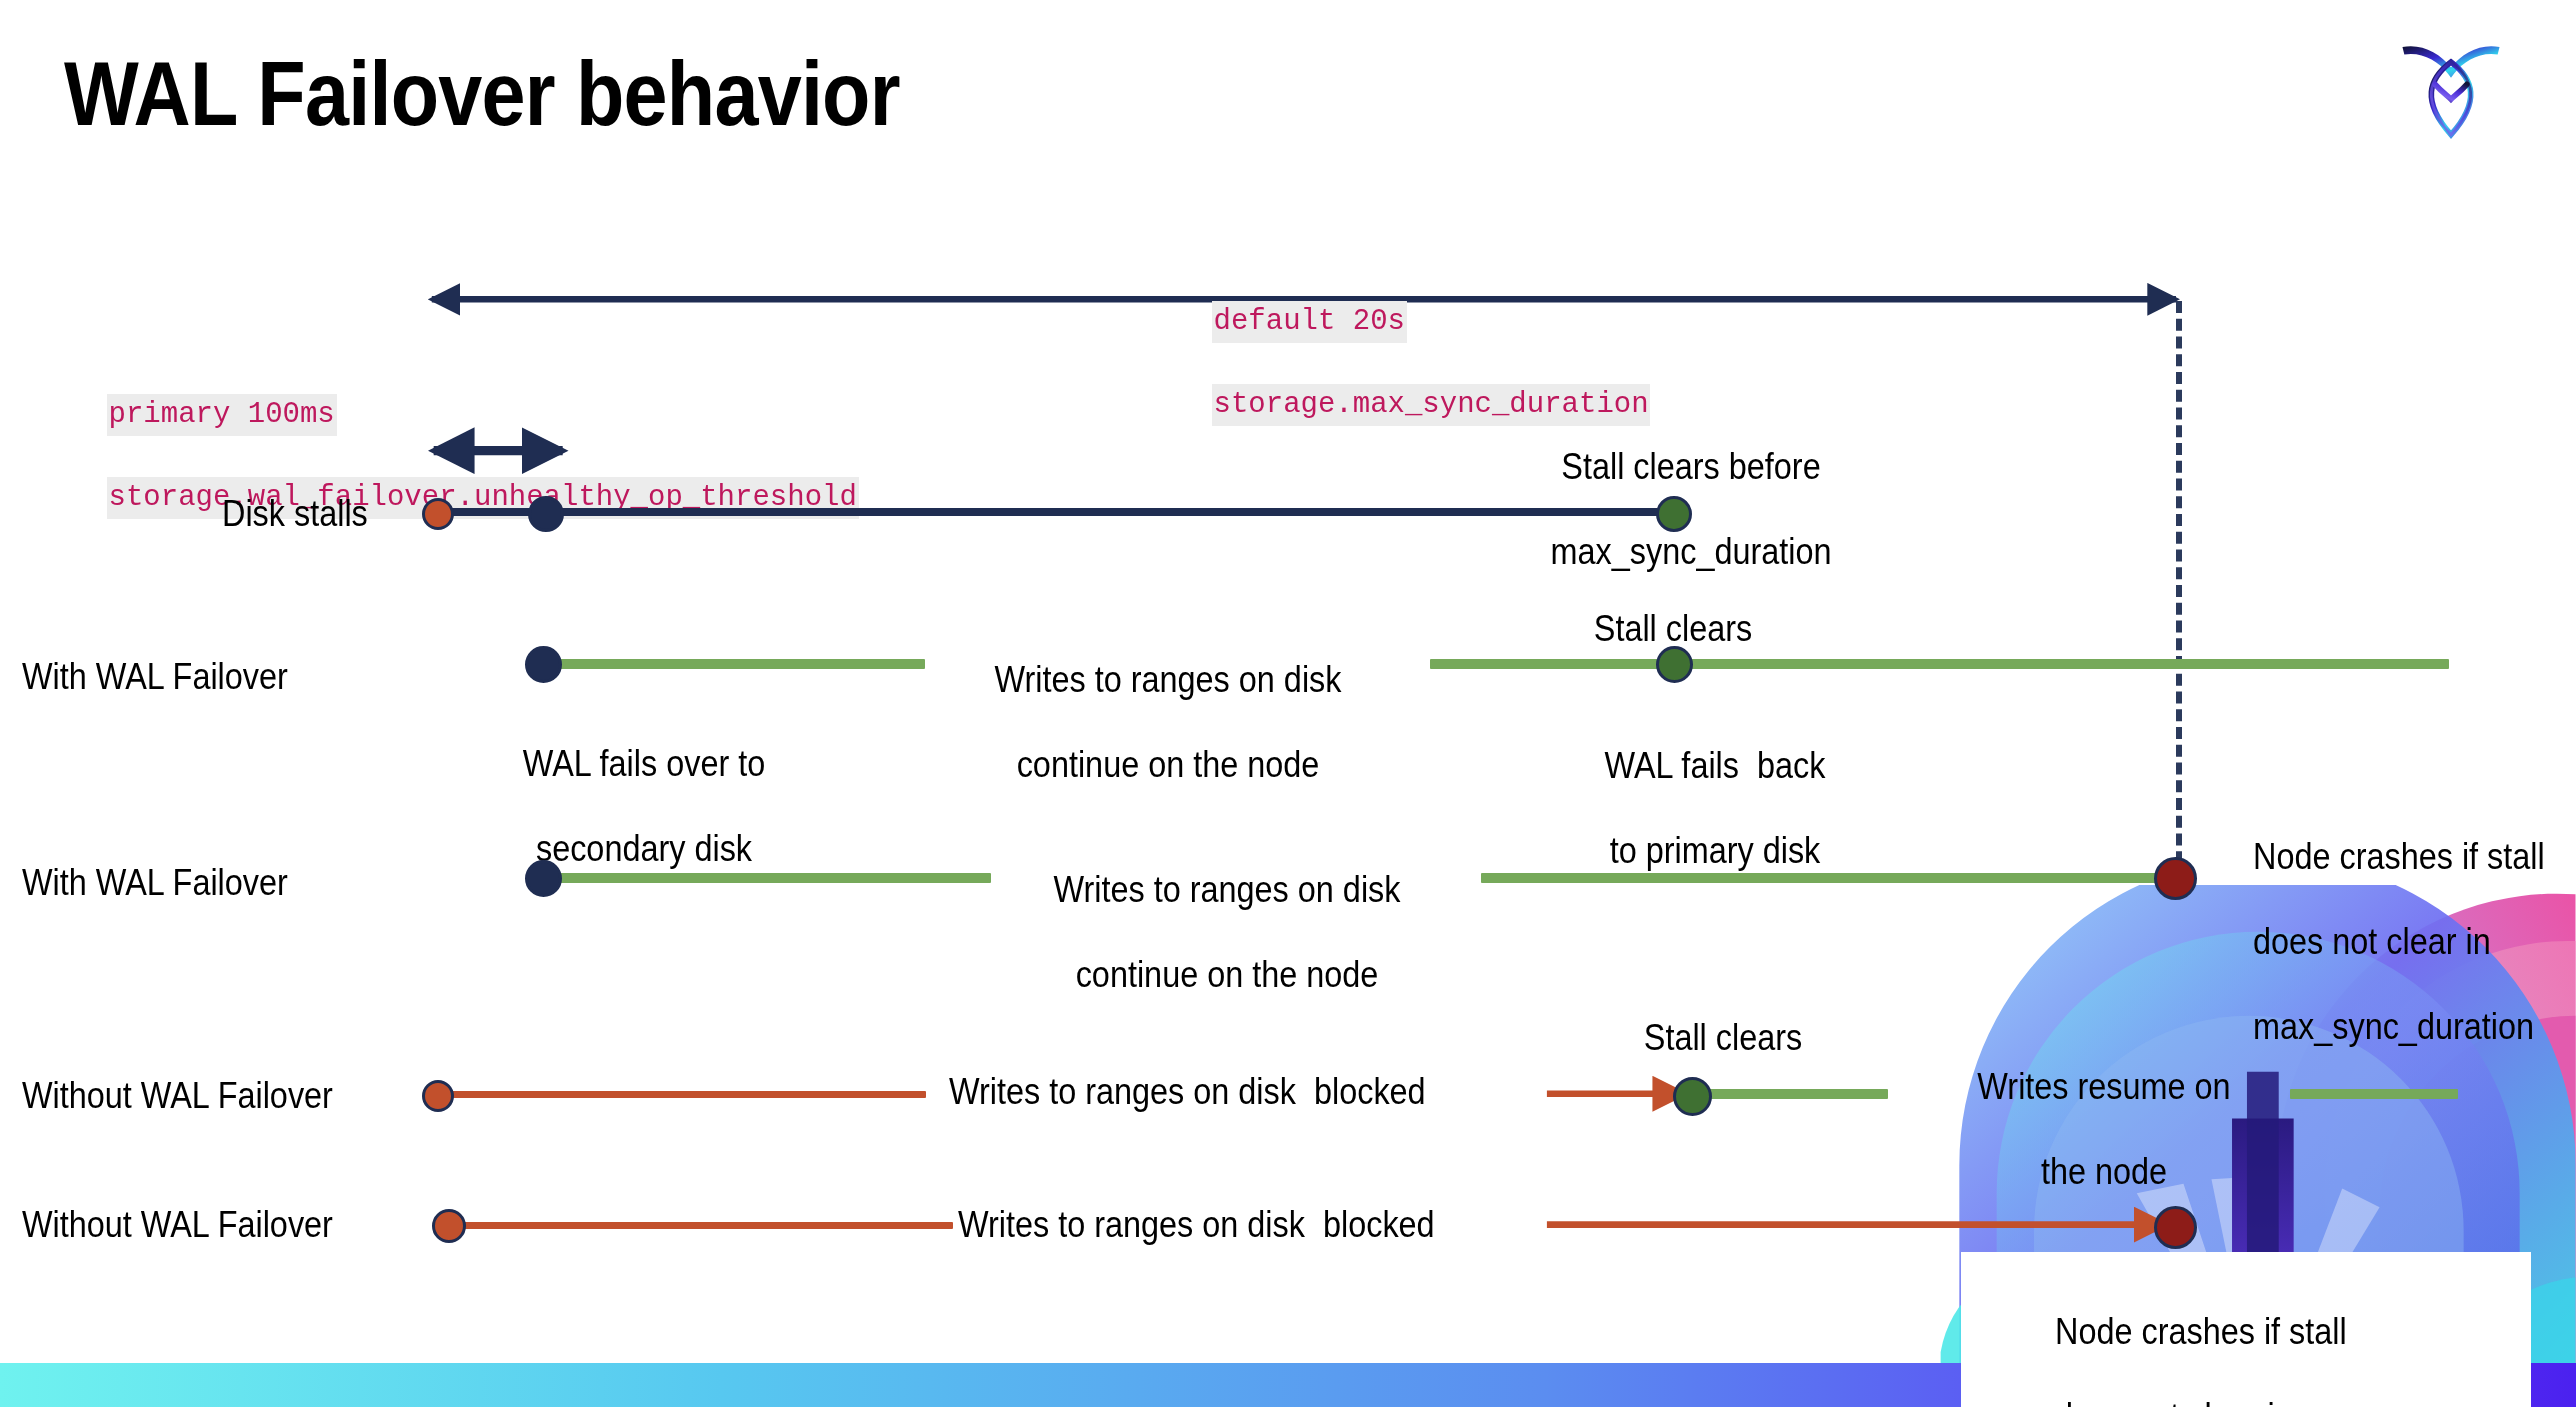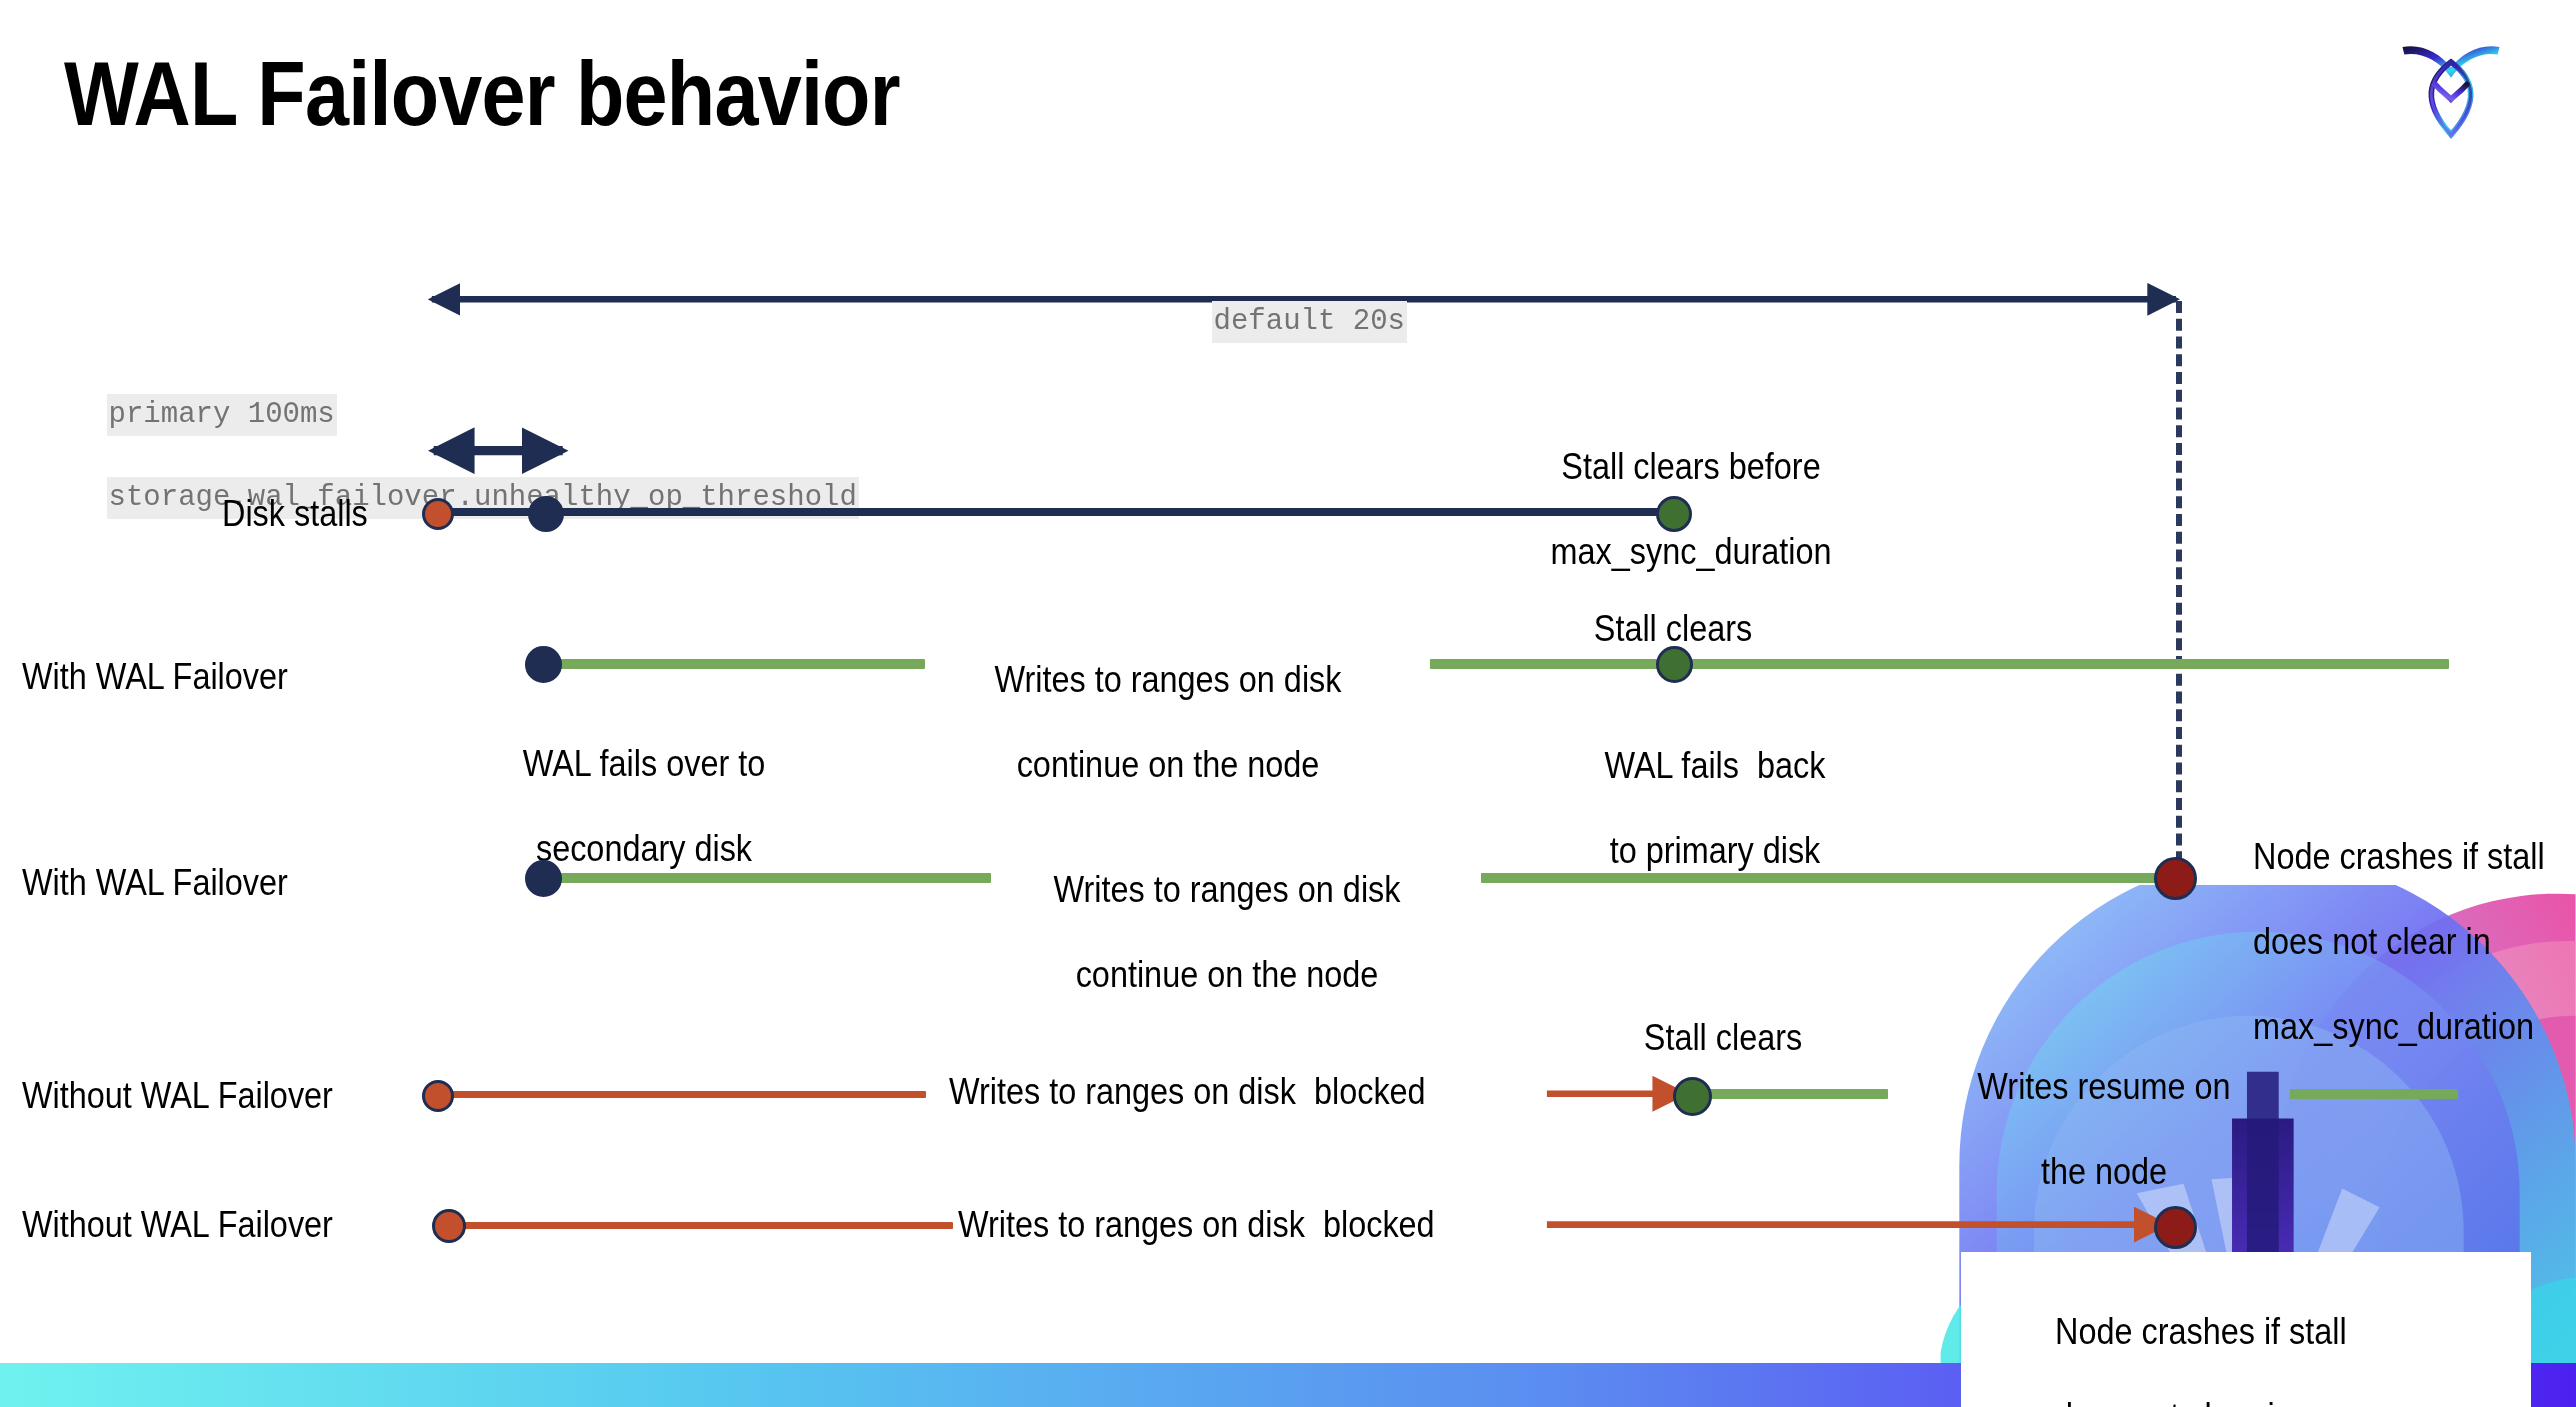--- a/index.html
+++ b/index.html
@@ -19,21 +19,21 @@
   .art{position:absolute;right:0;bottom:0;width:673px;height:523px;overflow:hidden;
        pointer-events:none;}
   .bottombar{position:absolute;left:0;bottom:0;width:2576px;height:45px;
              background:linear-gradient(90deg,#6ff2ef 0%,#57c8f0 28%,#5b8df0 60%,#5b3df5 88%,#4b21ef 100%);}
 
   
   .lbl{position:absolute;color:#000;font-size:36px;line-height:1.18;
        transform:scaleX(.9);transform-origin:left top;white-space:pre;}
   .lbl.c{transform-origin:center top;text-align:center;}
   .code{position:absolute;font-family:"Liberation Mono","DejaVu Sans Mono",monospace;
-         font-size:29px;line-height:1.44;color:#737373;white-space:pre;}
+         font-size:29px;line-height:1.44;color:#be185d;white-space:pre;}
   .code span{background:#ececec;display:inline-block;padding:0 1.9px;}
 
   .hline{position:absolute;height:8.4px;border-radius:0.9px;}
   .hline.navy{background:#1f2d52;height:7.5px;}
   .hline.green{background:#76a95a;height:10.3px;}
   .hline.orange{background:#c2502c;height:6.5px;}
 
   .dot{position:absolute;border-radius:50%;box-sizing:border-box;
        border:3.7px solid #1f2d52;}
   .dot.orange{background:#c2502c;}
@@ -159,20 +159,21 @@
 
     <line x1="1655" y1="1170" x2="1800" y2="1170" stroke="#c2502c" stroke-width="7" marker-end="url(#ah-orange-e)"></line>
 
     <line x1="1655" y1="1310" x2="2315" y2="1310" stroke="#c2502c" stroke-width="7" marker-end="url(#ah-orange-e)"></line>
   </svg>
 
   <div class="vdash" style="left:2176px;top:301px;height:580px;"></div>
 
   <div class="code" style="left:1142px;top:259px;">
     <span>default 20s</span><br>
+    <span>storage.max_sync_duration</span>
   </div>
 
   <div class="code" style="left:37px;top:352px;">
     <span>primary 100ms</span><br>
     <span>storage.wal_failover.unhealthy_op_threshold</span>
   </div>
 
   <div class="lbl" style="left:222px;top:493px;">Disk stalls</div>
 
   <div class="hline navy" style="left:439px;top:508px;width:1234px;"></div>

